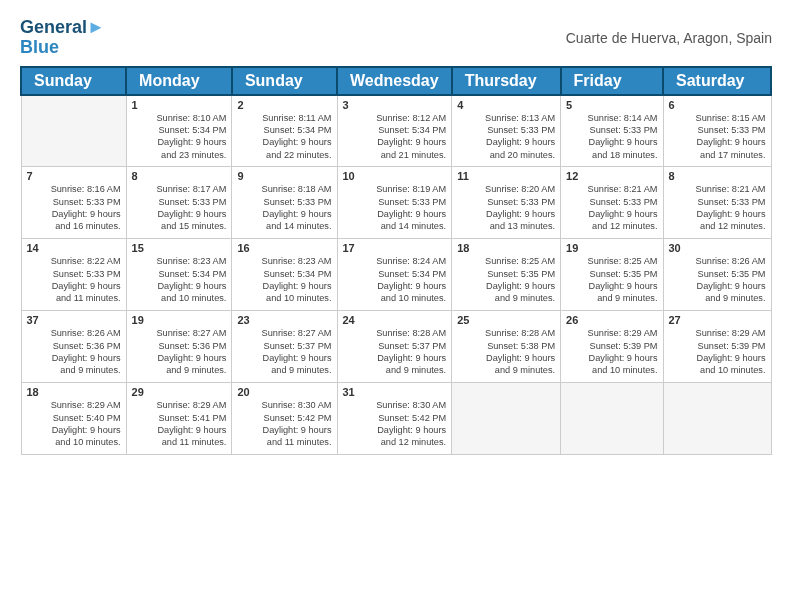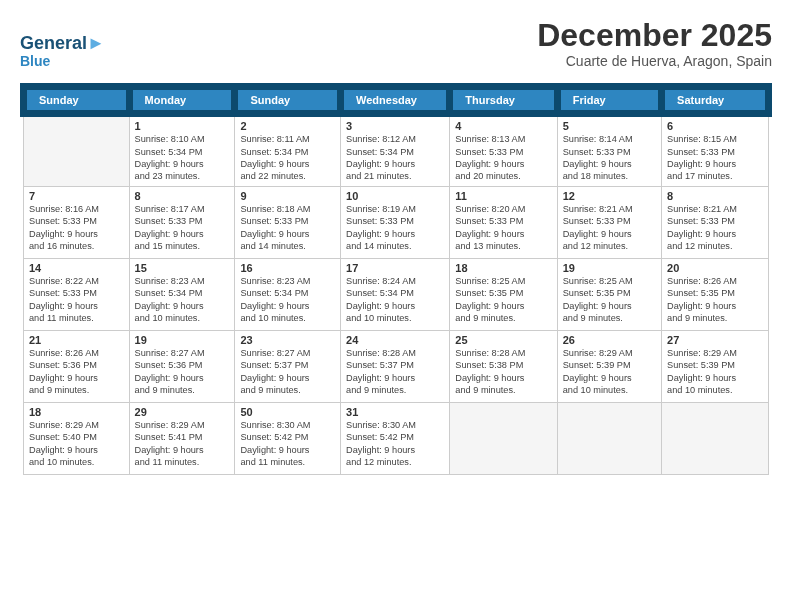--- a/index.html
+++ b/index.html
@@ -12,22 +12,22 @@
     }
     .page {
       width: 792px;
       height: 612px;
       padding: 18px 20px 10px 20px;
       background: #fff;
     }
     .header {
       display: flex;
       justify-content: space-between;
-      align-items: flex-end;
-      margin-bottom: 14px;
+      align-items: center;
+      margin-bottom: 8px;
     }
     .logo {
       display: flex;
       align-items: center;
     }
     .logo-text {
       font-size: 18px;
       font-weight: bold;
       color: #1a5276;
       line-height: 1.1;
@@ -51,23 +51,23 @@
     .calendar-table {
       width: 100%;
       border-collapse: collapse;
       font-size: 10px;
     }
     .calendar-table th {
       background: #2e86c1;
       color: #fff;
       text-align: left;
       padding: 4px 12px;
-      font-size: 11px;
-      font-weight: bold;
-      border: 7px solid #0c4a6e;
+      font-size: 16px;
+      font-weight: bold;
+      border: 2px solid #0c4a6e;
     }
     .calendar-table td {
       vertical-align: top;
       border: 1px solid #ccc;
       padding: 3px 5px;
       width: 113px;
       min-height: 70px;
       height: 72px;
       background: #fff;
     }
@@ -77,37 +77,37 @@
     .day-num {
       font-weight: bold;
       font-size: 11px;
       color: #333;
       margin-bottom: 1px;
     }
     .day-info {
       font-size: 9.2px;
       color: #444;
       line-height: 1.35;
+      text-align: right;
     }
   </style>
 </head>
 <body>
 
 <div class="page">
   <div class="header">
     <div class="logo">
       <div>
         <div style="display:flex;align-items:center;">
           <span class="logo-text">General<span style="color:#5dade2;">►</span></span>
         </div>
-        <div class="logo-text" style="color:#2e86c1;font-size:14px;">Blue</div>
+        <div class="logo-text" style="color:#2e86c1;font-size:18px;">Blue</div>
       </div>
     </div>
     <div class="title-block">
-      <div class="month-title">December 2025</div>
       <div class="location">Cuarte de Huerva, Aragon, Spain</div>
     </div>
   </div>
 
   <table class="calendar-table">
     <thead>
       <tr>
       <th>Sunday</th>
           <th>Monday</th>
           <th>Sunday</th>
@@ -194,27 +194,27 @@
           </td>
           <td>
             <div class="day-num">18</div>
             <div class="day-info">Sunrise: 8:25 AM<br>Sunset: 5:35 PM<br>Daylight: 9 hours<br>and 9 minutes.</div>
           </td>
           <td>
             <div class="day-num">19</div>
             <div class="day-info">Sunrise: 8:25 AM<br>Sunset: 5:35 PM<br>Daylight: 9 hours<br>and 9 minutes.</div>
           </td>
           <td>
-            <div class="day-num">20</div>
+            <div class="day-num">30</div>
             <div class="day-info">Sunrise: 8:26 AM<br>Sunset: 5:35 PM<br>Daylight: 9 hours<br>and 9 minutes.</div>
           </td>
         </tr>
         <tr>
           <td>
-            <div class="day-num">21</div>
+            <div class="day-num">37</div>
             <div class="day-info">Sunrise: 8:26 AM<br>Sunset: 5:36 PM<br>Daylight: 9 hours<br>and 9 minutes.</div>
           </td>
           <td>
             <div class="day-num">19</div>
             <div class="day-info">Sunrise: 8:27 AM<br>Sunset: 5:36 PM<br>Daylight: 9 hours<br>and 9 minutes.</div>
           </td>
           <td>
             <div class="day-num">23</div>
             <div class="day-info">Sunrise: 8:27 AM<br>Sunset: 5:37 PM<br>Daylight: 9 hours<br>and 9 minutes.</div>
           </td>
@@ -238,21 +238,21 @@
         <tr>
           <td>
             <div class="day-num">18</div>
             <div class="day-info">Sunrise: 8:29 AM<br>Sunset: 5:40 PM<br>Daylight: 9 hours<br>and 10 minutes.</div>
           </td>
           <td>
             <div class="day-num">29</div>
             <div class="day-info">Sunrise: 8:29 AM<br>Sunset: 5:41 PM<br>Daylight: 9 hours<br>and 11 minutes.</div>
           </td>
           <td>
-            <div class="day-num">50</div>
+            <div class="day-num">20</div>
             <div class="day-info">Sunrise: 8:30 AM<br>Sunset: 5:42 PM<br>Daylight: 9 hours<br>and 11 minutes.</div>
           </td>
           <td>
             <div class="day-num">31</div>
             <div class="day-info">Sunrise: 8:30 AM<br>Sunset: 5:42 PM<br>Daylight: 9 hours<br>and 12 minutes.</div>
           </td>
           <td class="empty"></td>
           <td class="empty"></td>
           <td class="empty"></td>
         </tr>

